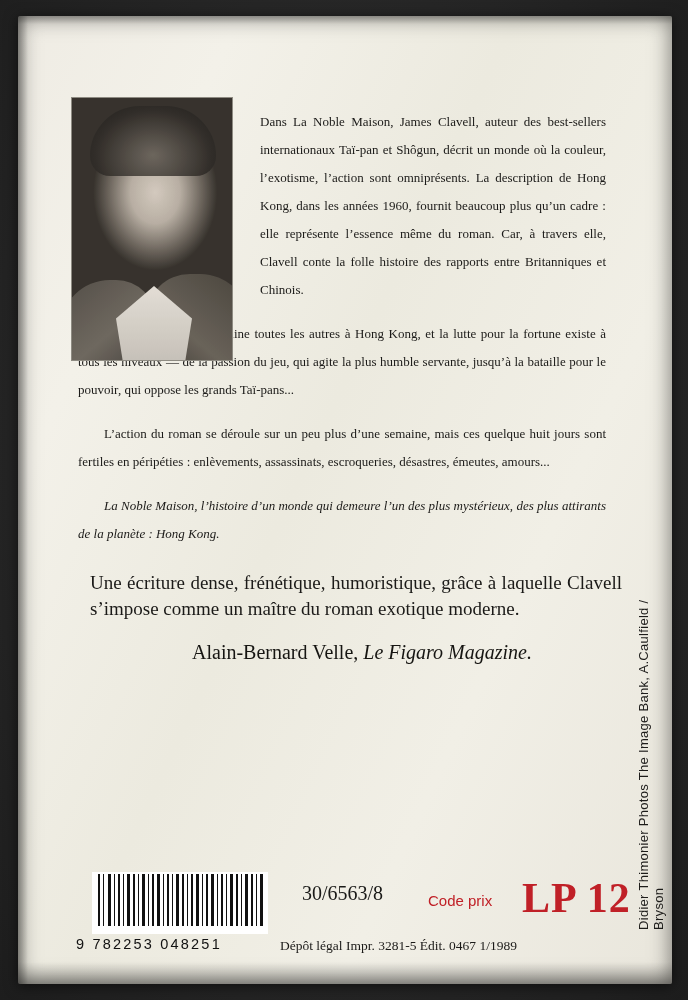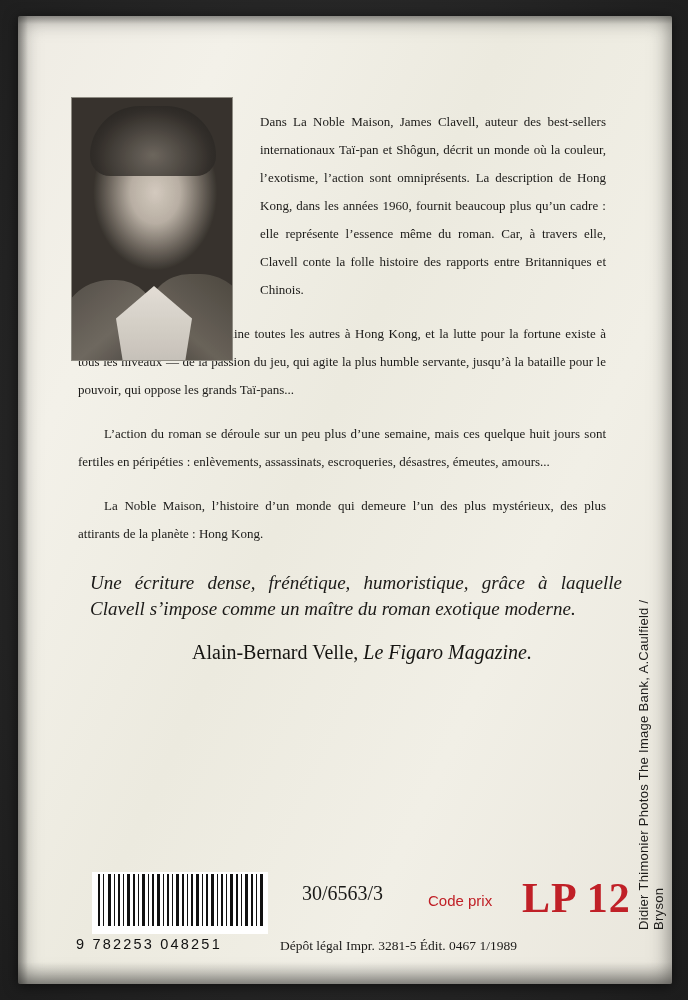--- a/index.html
+++ b/index.html
@@ -72,25 +72,24 @@
 
   .para{
     font-size:13px;
     line-height:28px;
     color:#1b1a18;
     text-align:justify;
     margin:16px;
   }
   .p1{padding-left:182px;}
   .indent{text-indent:26px;}
-  .it{}
+  .it{font-style:italic;}
 
   .quote{
     margin-top:22px;
-    font-style:italic;
     font-size:19px;
     line-height:26px;
     text-align:justify;
     color:#1b1a18;
     padding-left:28px;
   }
   .credit{
     margin-top:16px;
     text-align:center;
     font-size:20px;
@@ -228,18 +227,18 @@
           <i style="left:134px;width:3px"></i>
         <i style="left:140px;width:2px"></i>
           <i style="left:145px;width:1px"></i>
         <i style="left:149px;width:3px"></i>
           <i style="left:155px;width:2px"></i>
         <i style="left:160px;width:1px"></i>
           <i style="left:164px;width:3px"></i>
       </div>
     </div>
     <div class="isbn">9 782253 048251</div>
-    <div class="ref">30/6563/3</div>
+    <div class="ref">30/6563/8</div>
     <div class="codeprix">Code prix</div>
     <div class="lp">LP 12</div>
     <div class="legal">Dépôt légal Impr. 3281-5 Édit. 0467 1/1989</div>
   </div>
 </div>
 
 </body></html>

